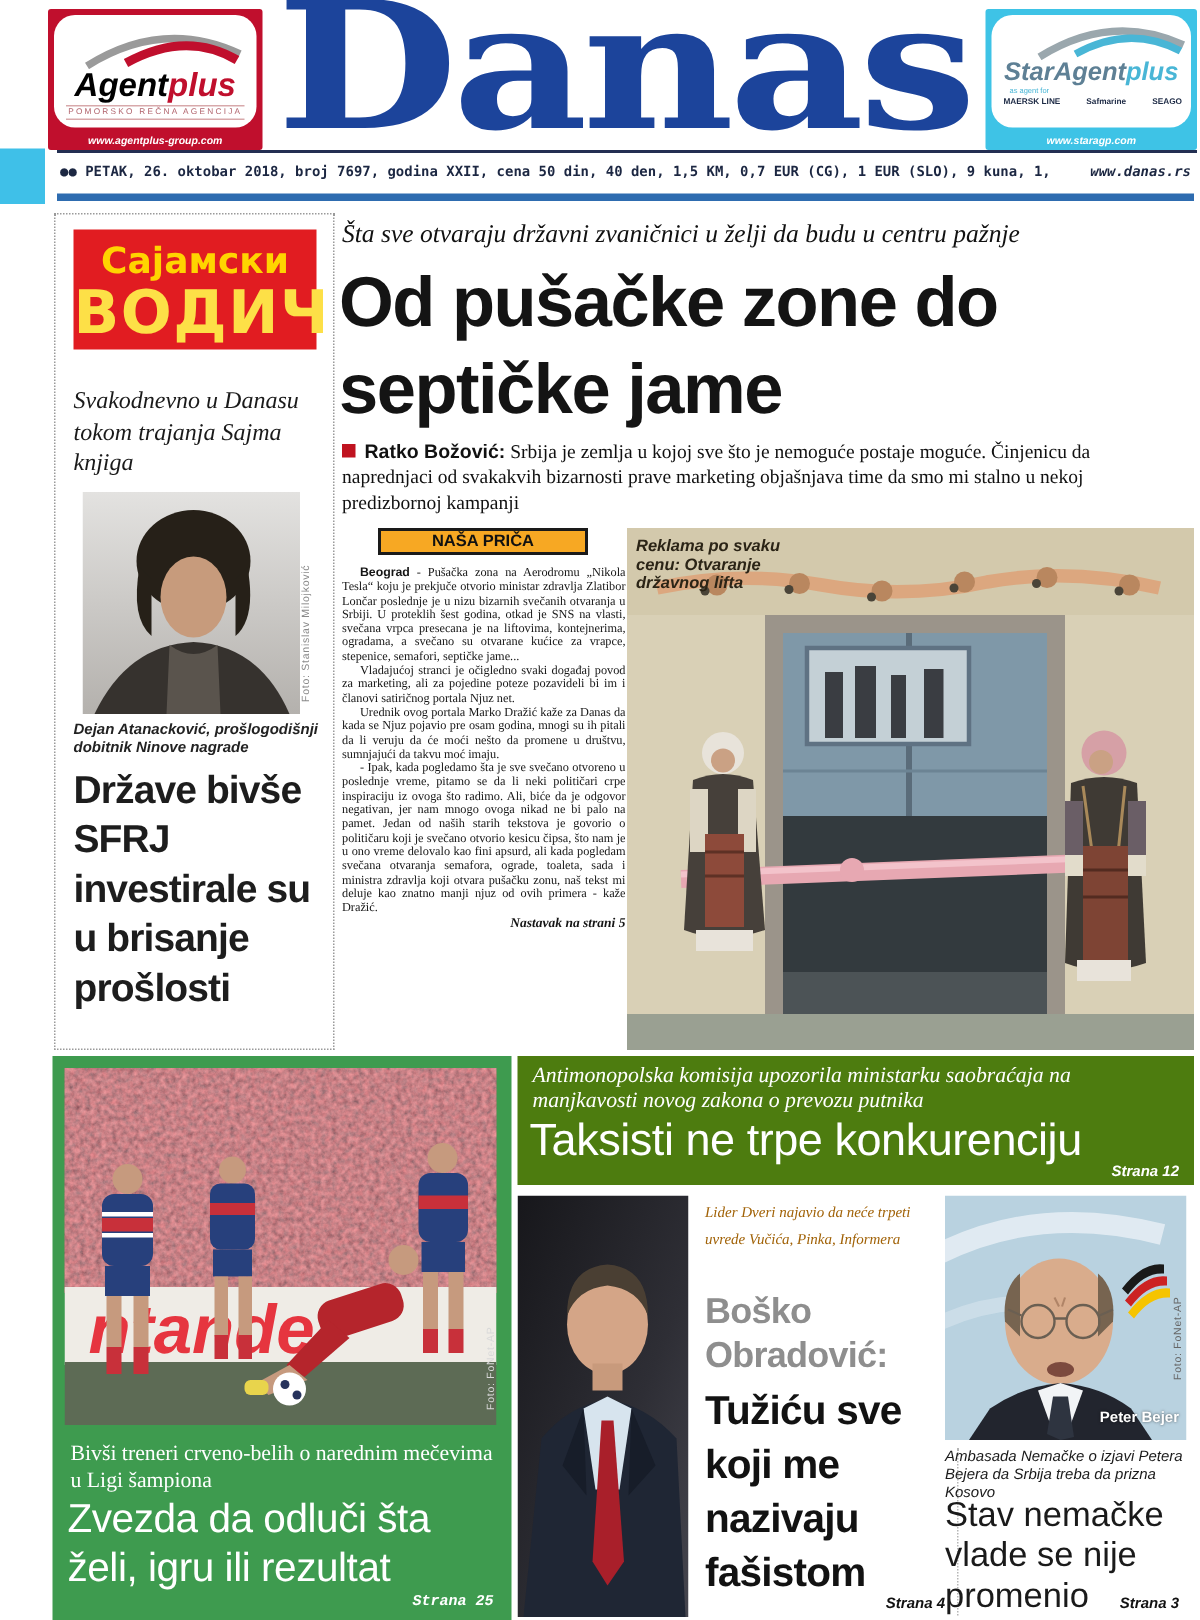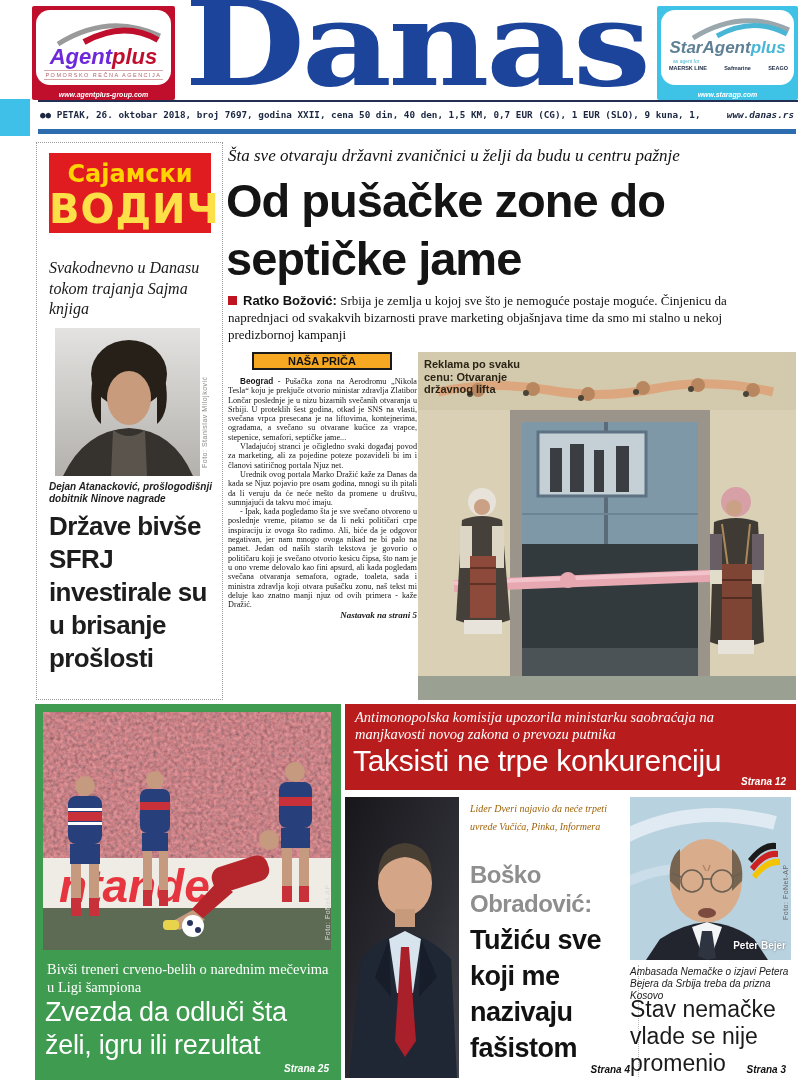--- a/index.html
+++ b/index.html
@@ -12,21 +12,21 @@
     font-family:"DejaVu Serif",serif;font-weight:bold;font-size:118px;line-height:104px;
     color:#1c449b;transform:scaleX(1.18);transform-origin:50% 50%;letter-spacing:-3px;}
   .ad{border-radius:2px;overflow:hidden;}
   .ad-left{left:32px;top:6px;width:143px;height:94px;background:#c00f2d;}
   .ad-right{left:657px;top:6px;width:141px;height:94px;background:#3ec3e6;}
   .ad-panel{position:absolute;left:4px;right:4px;top:4px;bottom:15px;background:#fff;border-radius:14px;}
   .ad-url{position:absolute;left:0;right:0;bottom:2px;text-align:center;color:#fff;
     font-size:7px;font-weight:bold;font-style:italic;}
   .brand-row{position:absolute;left:0;right:0;top:34px;text-align:center;font-style:italic;font-weight:bold;}
   .ad-left .brand-row{font-size:22px;}
-  .brand-main-l{color:#6d28d9;} .brand-accent-l{color:#c00f2d;}
+  .brand-main-l{color:#000000;} .brand-accent-l{color:#c00f2d;}
   .ad-sub{position:absolute;left:8px;right:8px;top:60px;text-align:center;font-size:5.5px;
     letter-spacing:1.5px;color:#b2656e;border-top:1px solid #d8a9ab;border-bottom:1px solid #d8a9ab;
     padding:1px 0;}
   .ad-right .brand-row{top:28px;font-size:17px;}
   .brand-main-r{color:#5e8095;} .brand-accent-r{color:#49b6d6;}
   .ad-note{position:absolute;left:12px;top:48px;font-size:5px;color:#49b6d6;}
   .partners{position:absolute;left:8px;right:6px;top:55px;display:flex;justify-content:space-between;
     font-size:5.5px;font-weight:bold;color:#1d2a45;}
   .swoosh{position:absolute;}
 
@@ -68,35 +68,35 @@
   .rubric{left:252px;top:352px;width:136px;background:#f7a823;border:2px solid #1a1a1a;
     text-align:center;font-size:11px;font-weight:bold;color:#111;padding:1px 0;}
   .article{left:228px;top:377px;width:189px;font-family:"Liberation Serif",serif;
     font-size:8.2px;line-height:9.3px;text-align:justify;color:#151515;}
   .article p{margin:0;text-indent:12px;}
   .lede{font-family:"Liberation Sans",sans-serif;font-weight:bold;}
   .continuation{text-align:right;font-weight:bold;font-style:italic;font-size:9px;
     text-indent:0 !important;margin-top:2px !important;}
   .lead-photo{left:418px;top:352px;width:378px;height:348px;overflow:hidden;}
   .photo-caption{left:424px;top:358px;width:112px;font-size:11px;line-height:12.5px;
-    font-weight:bold;color:#2b2416;}
+    font-weight:bold;color:#2b2416;font-style:italic;}
 
   
   .green-box{left:35px;top:704px;width:306px;height:376px;background:#3e9b4f;color:#fff;}
   .fb-photo{position:absolute;left:8px;top:8px;width:288px;height:238px;}
   .cred-fb{left:324px;top:845px;height:95px;color:#d9d9d9;}
   .fb-kicker{position:absolute;left:12px;top:256px;width:284px;
     font-family:"Liberation Serif",serif;font-size:14.5px;line-height:18px;}
   .fb-headline{position:absolute;left:10px;top:292px;width:292px;font-size:27px;line-height:33px;
     font-weight:normal;letter-spacing:-0.3px;}
   .page-num{font-weight:bold;font-style:italic;font-size:10px;}
-  .fb-page{position:absolute;right:12px;bottom:6px;}
-
-  
-  .red-banner{left:345px;top:704px;width:451px;height:86px;background:#b91c1c;color:#fff;}
+  .fb-page{position:absolute;right:12px;bottom:6px;font-family:Liberation Mono, monospace;}
+
+  
+  .red-banner{left:345px;top:704px;width:451px;height:86px;background:#4d7c0f;color:#fff;}
   .taxi-kicker{position:absolute;left:10px;top:5px;width:430px;
     font-family:"Liberation Serif",serif;font-style:italic;font-size:14.5px;line-height:17px;}
   .taxi-headline{position:absolute;left:8px;top:40px;width:440px;font-size:30px;
     font-weight:normal;letter-spacing:-0.3px;}
   .taxi-page{position:absolute;right:10px;bottom:3px;}
 
   
   .bosko-photo{left:345px;top:797px;width:114px;height:281px;}
   .bosko-kicker{left:470px;top:800px;width:160px;font-family:"Liberation Serif",serif;
     font-style:italic;font-size:10px;line-height:18px;color:#a16207;}
@@ -193,21 +193,21 @@
   <div class="abs lead-headline">Od pušačke zone do septičke jame</div>
   <div class="abs standfirst">
     <span class="sq-bullet"></span><span class="sf-name">Ratko Božović:</span><span> Srbija je zemlja u kojoj sve što je nemoguće postaje moguće. Činjenicu da naprednjaci od svakakvih bizarnosti prave marketing objašnjava time da smo mi stalno u nekoj predizbornoj kampanji</span>
   </div>
 
   <div class="abs rubric">NAŠA PRIČA</div>
 
   <div class="abs article">
     <p><span class="lede">Beograd</span><span> - Pušačka zona na Aerodromu „Nikola Tesla“ koju je prekjuče otvorio ministar zdravlja Zlatibor Lončar poslednje je u nizu bizarnih svečanih otvaranja u Srbiji. U proteklih šest godina, otkad je SNS na vlasti, svečana vrpca presecana je na liftovima, kontejnerima, ogradama, a svečano su otvarane kućice za vrapce, stepenice, semafori, septičke jame...</span></p>
     <p>Vladajućoj stranci je očigledno svaki događaj povod za marketing, ali za pojedine poteze pozavideli bi im i članovi satiričnog portala Njuz net.</p>
-    <p>Urednik ovog portala Marko Dražić kaže za Danas da kada se Njuz pojavio pre osam godina, mnogi su ih pitali da li veruju da će neće nešto da promene u društvu, sumnjajući da takvu moć imaju.</p>
+    <p>Urednik ovog portala Marko Dražić kaže za Danas da kada se Njuz pojavio pre osam godina, mnogi su ih pitali da li veruju da će moći nešto da promene u društvu, sumnjajući da takvu moć imaju.</p>
     <p>- Ipak, kada pogledamo šta je sve svečano otvoreno u poslednje vreme, pitamo se da li neki političari crpe inspiraciju iz ovoga što radimo. Ali, biće da je odgovor negativan, jer nam mnogo ovoga nikad ne bi palo na pamet. Jedan od naših starih tekstova je govorio o političaru koji je svečano otvorio kesicu čipsa, što nam je u ono vreme delovalo kao fini apsurd, ali kada pogledam svečana otvaranja semafora, ograde, toaleta, sada i ministra zdravlja koji otvara pušačku zonu, naš tekst mi deluje kao znatno manji njuz od ovih primera - kaže Dražić.</p>
     <p class="continuation">Nastavak na strani 5</p>
   </div>
 
   <svg class="abs lead-photo" viewBox="0 0 378 348" preserveAspectRatio="none">
     <rect width="378" height="348" fill="#d9d0b6"></rect>
     <rect y="0" width="378" height="58" fill="#d3c9ac"></rect>
     <path d="M20,40 Q75,28 130,38 Q185,48 240,36 Q295,26 355,40" stroke="#dca77f" stroke-width="9" fill="none"></path>
     <g fill="#b9875f">
       <circle cx="60" cy="38" r="7"></circle>

